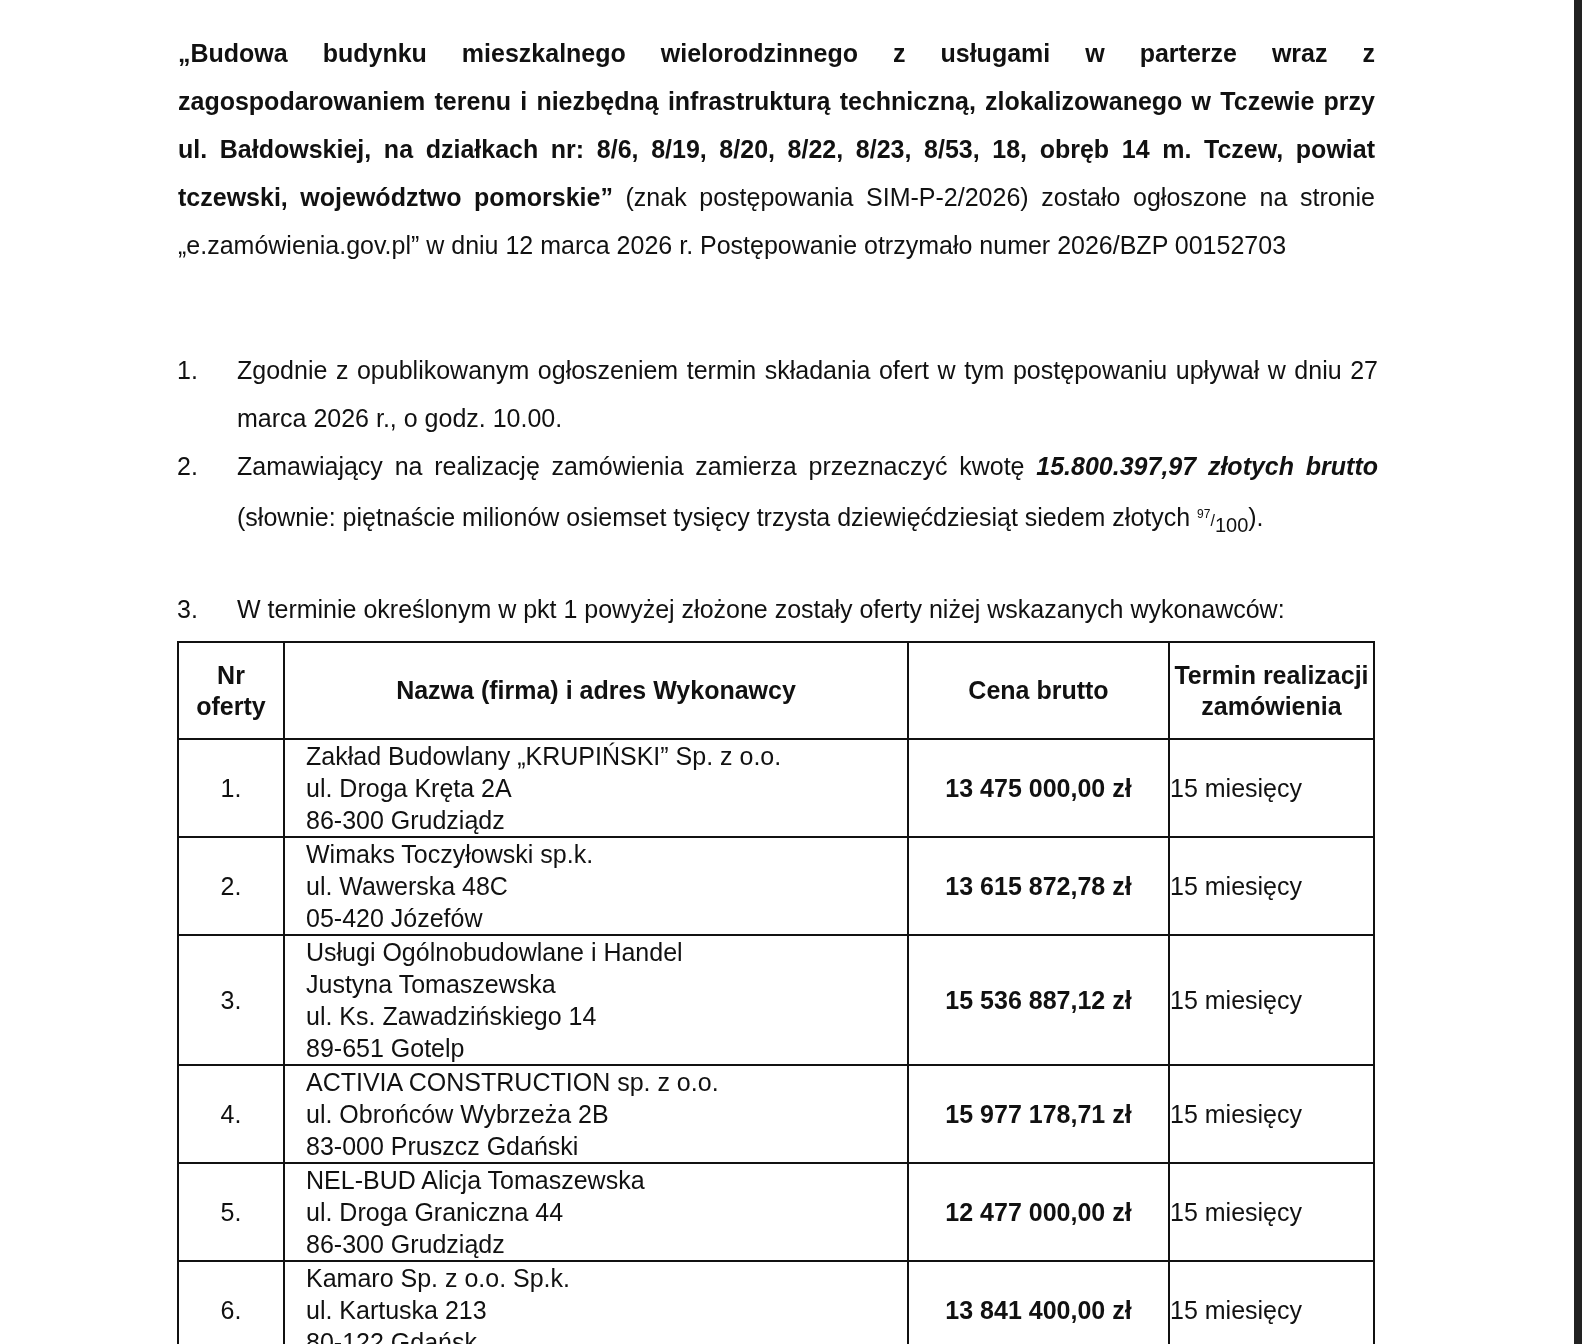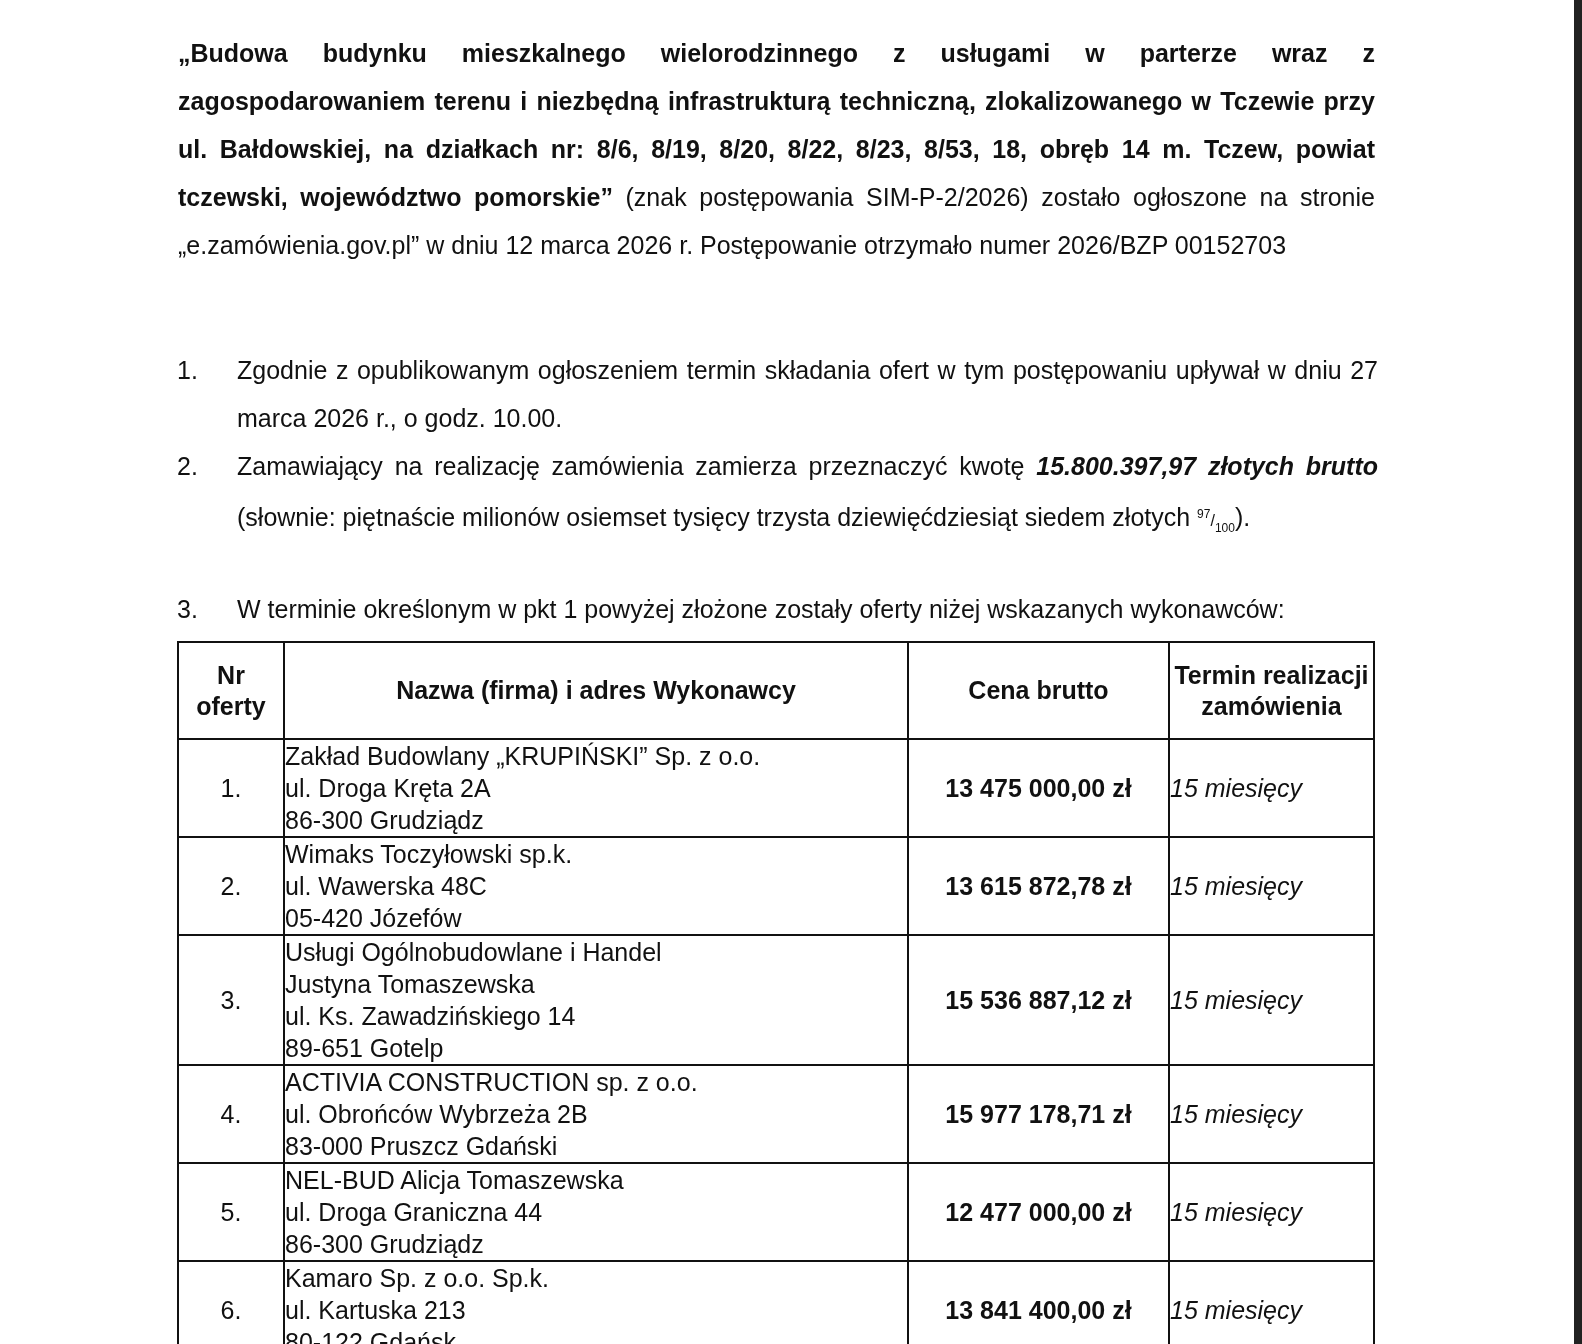--- a/index.html
+++ b/index.html
@@ -18,43 +18,43 @@
     font-size: 25px; line-height: 48px; text-align: justify; margin: 1px;
   }
   .intro b { font-weight: bold; }
   .list { position: absolute; left: 0; width: 1197px; }
   .item { position: absolute; left: 0; width: 1197px; font-size: 25px; line-height: 48px; }
   .num { position: absolute; left: 0; top: 0; width: 50px; }
   .txt { position: absolute; left: 60px; top: 0; width: 1141px; text-align: justify; }
   .txt b { font-weight: bold; font-style: italic; }
   .frac { font-size: 16px; }
   .frac sup { vertical-align: 8px; font-size: 12px; }
-  .frac sub { vertical-align: -6px; font-size: 12px; }
+  .frac sub { vertical-align: -6px; font-size: 20px; }
 
   table.offers {
     position: absolute; left: 0; top: 641px; width: 1198px;
     border-collapse: collapse; table-layout: fixed;
   }
   table.offers th, table.offers td {
     border: 2px solid #111; padding: 0;
   }
   table.offers th {
     font-weight: bold; font-size: 25px; line-height: 31px; text-align: center;
     height: 95px; vertical-align: middle;
   }
   th.col-nr { width: 104px; vertical-align: middle; }
   th.col-name { width: 622px; padding-top: 30px; }
   th.col-price { width: 259px; padding-top: 30px; }
   th.col-term { width: 203px; }
   td { font-size: 25px; line-height: 32px; vertical-align: middle; }
   td.nr { text-align: center; }
   td.name { padding-left: 13px; }
-  td.name div { white-space: nowrap; }
+  td.name div { white-space: nowrap; margin-left: 21px; }
   td.price { text-align: center; font-weight: bold; }
-  td.term { padding-left: 14px; font-style: italic; }
+  td.term { padding-left: 14px; }
 </style>
 </head>
 <body>
 
 <div class="page">
 
   <p class="intro"><b>„Budowa budynku mieszkalnego wielorodzinnego z usługami w parterze wraz z zagospodarowaniem terenu i niezbędną infrastrukturą techniczną, zlokalizowanego w Tczewie przy ul. Bałdowskiej, na działkach nr: 8/6, 8/19, 8/20, 8/22, 8/23, 8/53, 18, obręb 14 m. Tczew, powiat tczewski, województwo pomorskie”</b><span> (znak postępowania SIM-P-2/2026) zostało ogłoszone na stronie „e.zamówienia.gov.pl” w dniu 12 marca 2026 r. Postępowanie otrzymało numer 2026/BZP 00152703</span></p>
 
   <div class="list">
     <div class="item" style="top:346px;">

